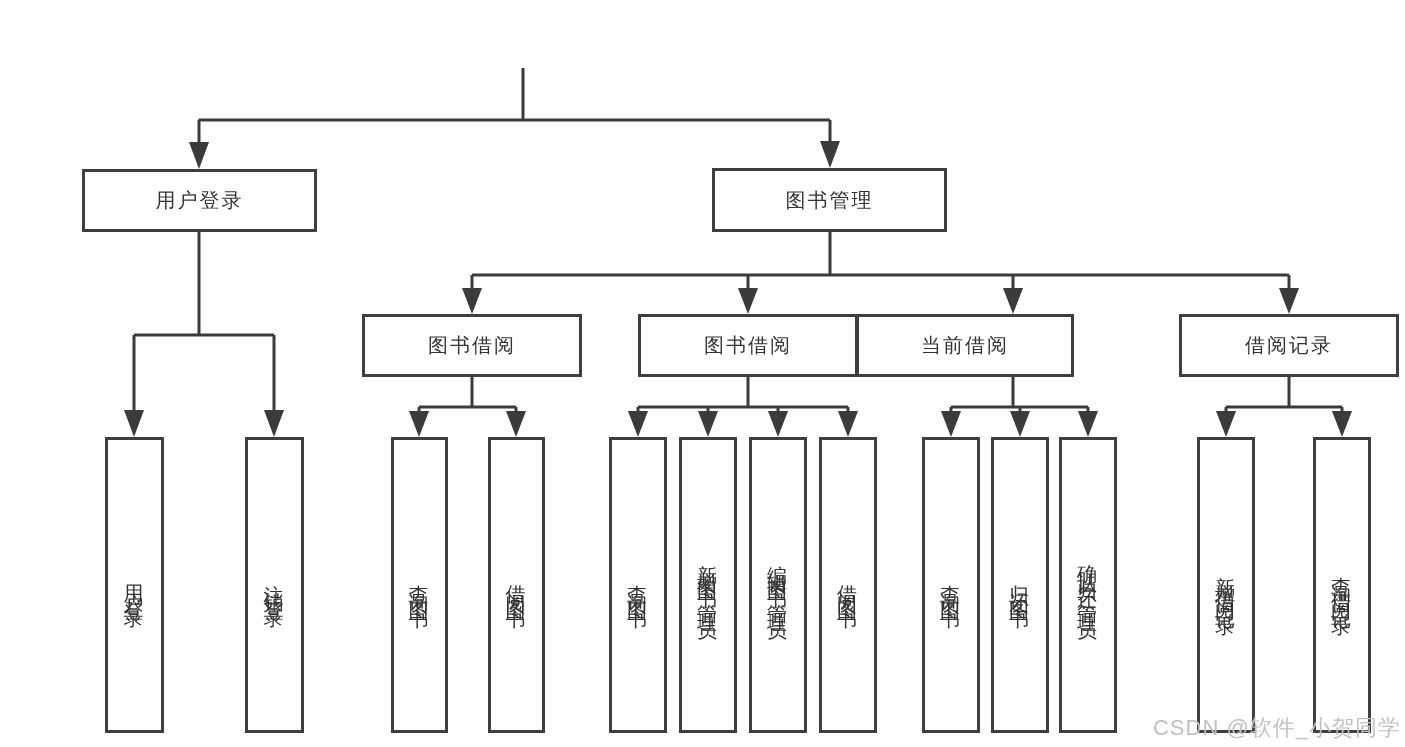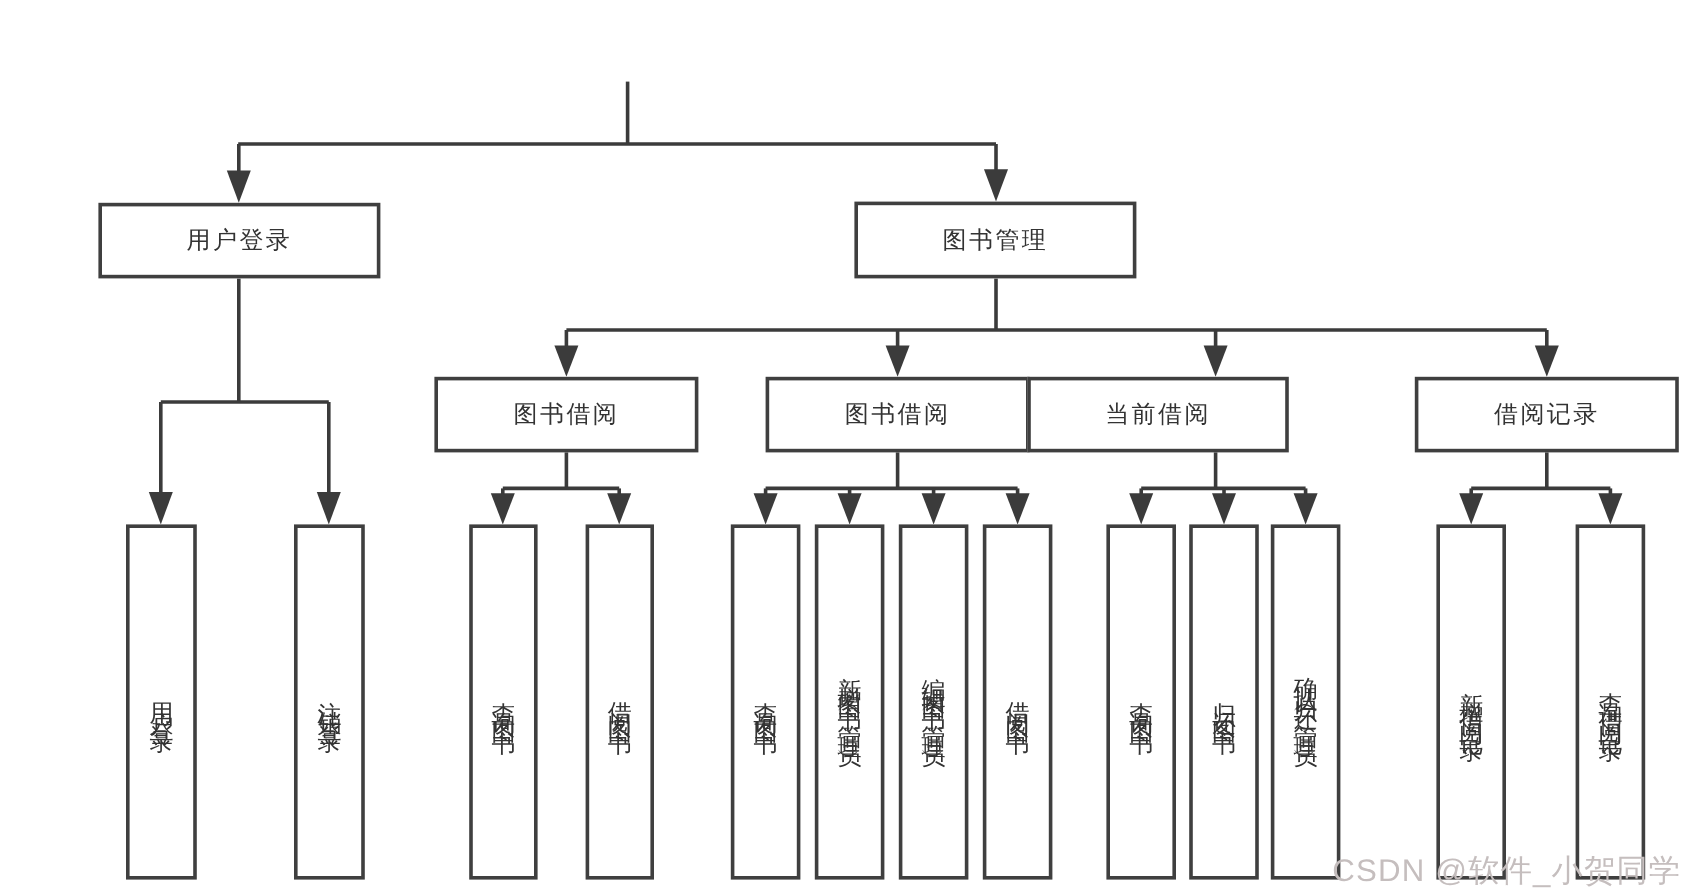--- a/index.html
+++ b/index.html
@@ -26,21 +26,21 @@
   }
   .v-node span{
     writing-mode:vertical-rl;
     font-size:20px;
     letter-spacing:8px;
     white-space:nowrap;
   }
   .watermark{
     position:absolute;
     right:4px;bottom:4px;
-    font-size:26px;
+    font-size:22px;
     letter-spacing:1px;
     color:#c5bebe;
     z-index:10;
     white-space:nowrap;
   }
 </style>
 </head>
 <body>
 
 <div class="canvas">

